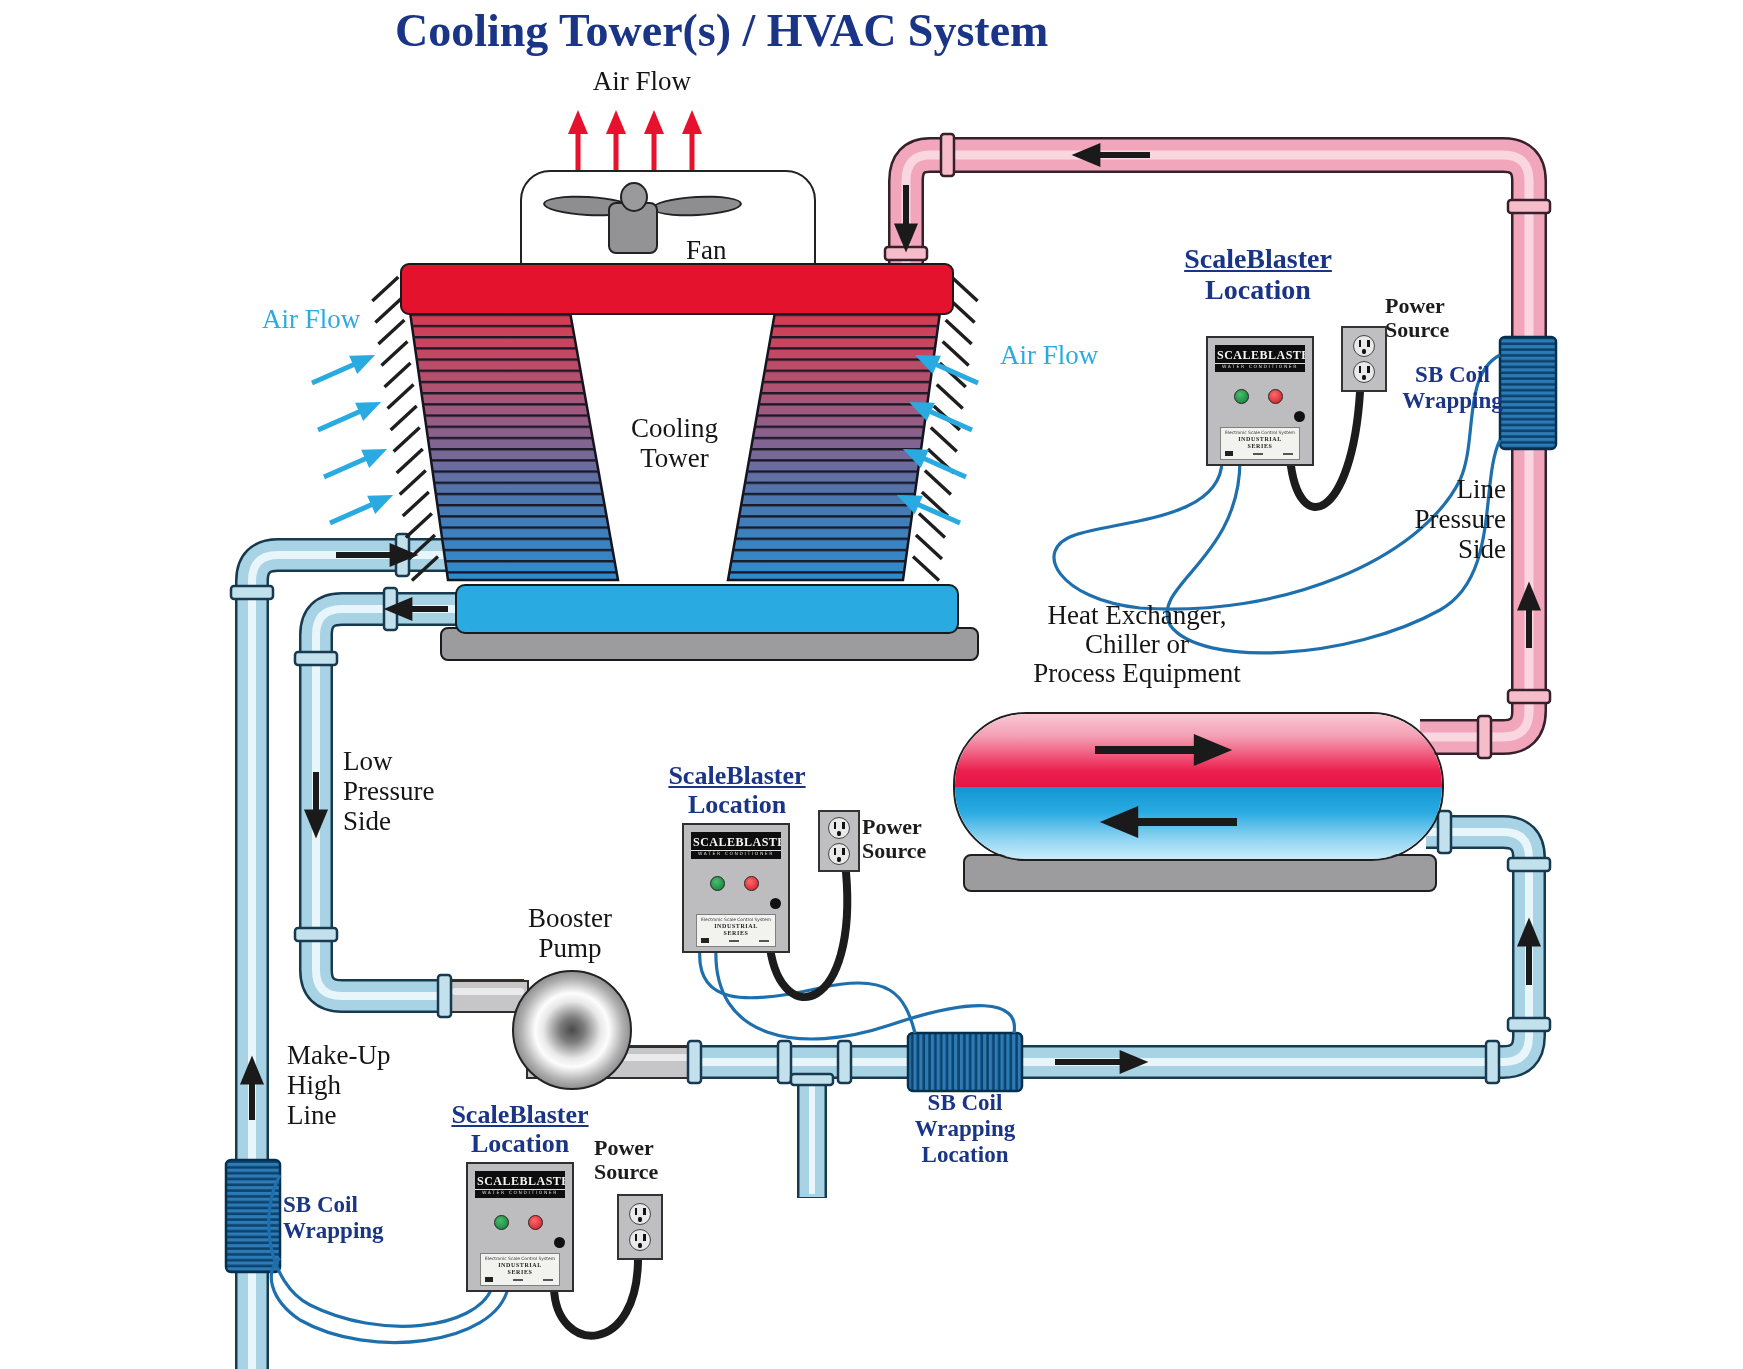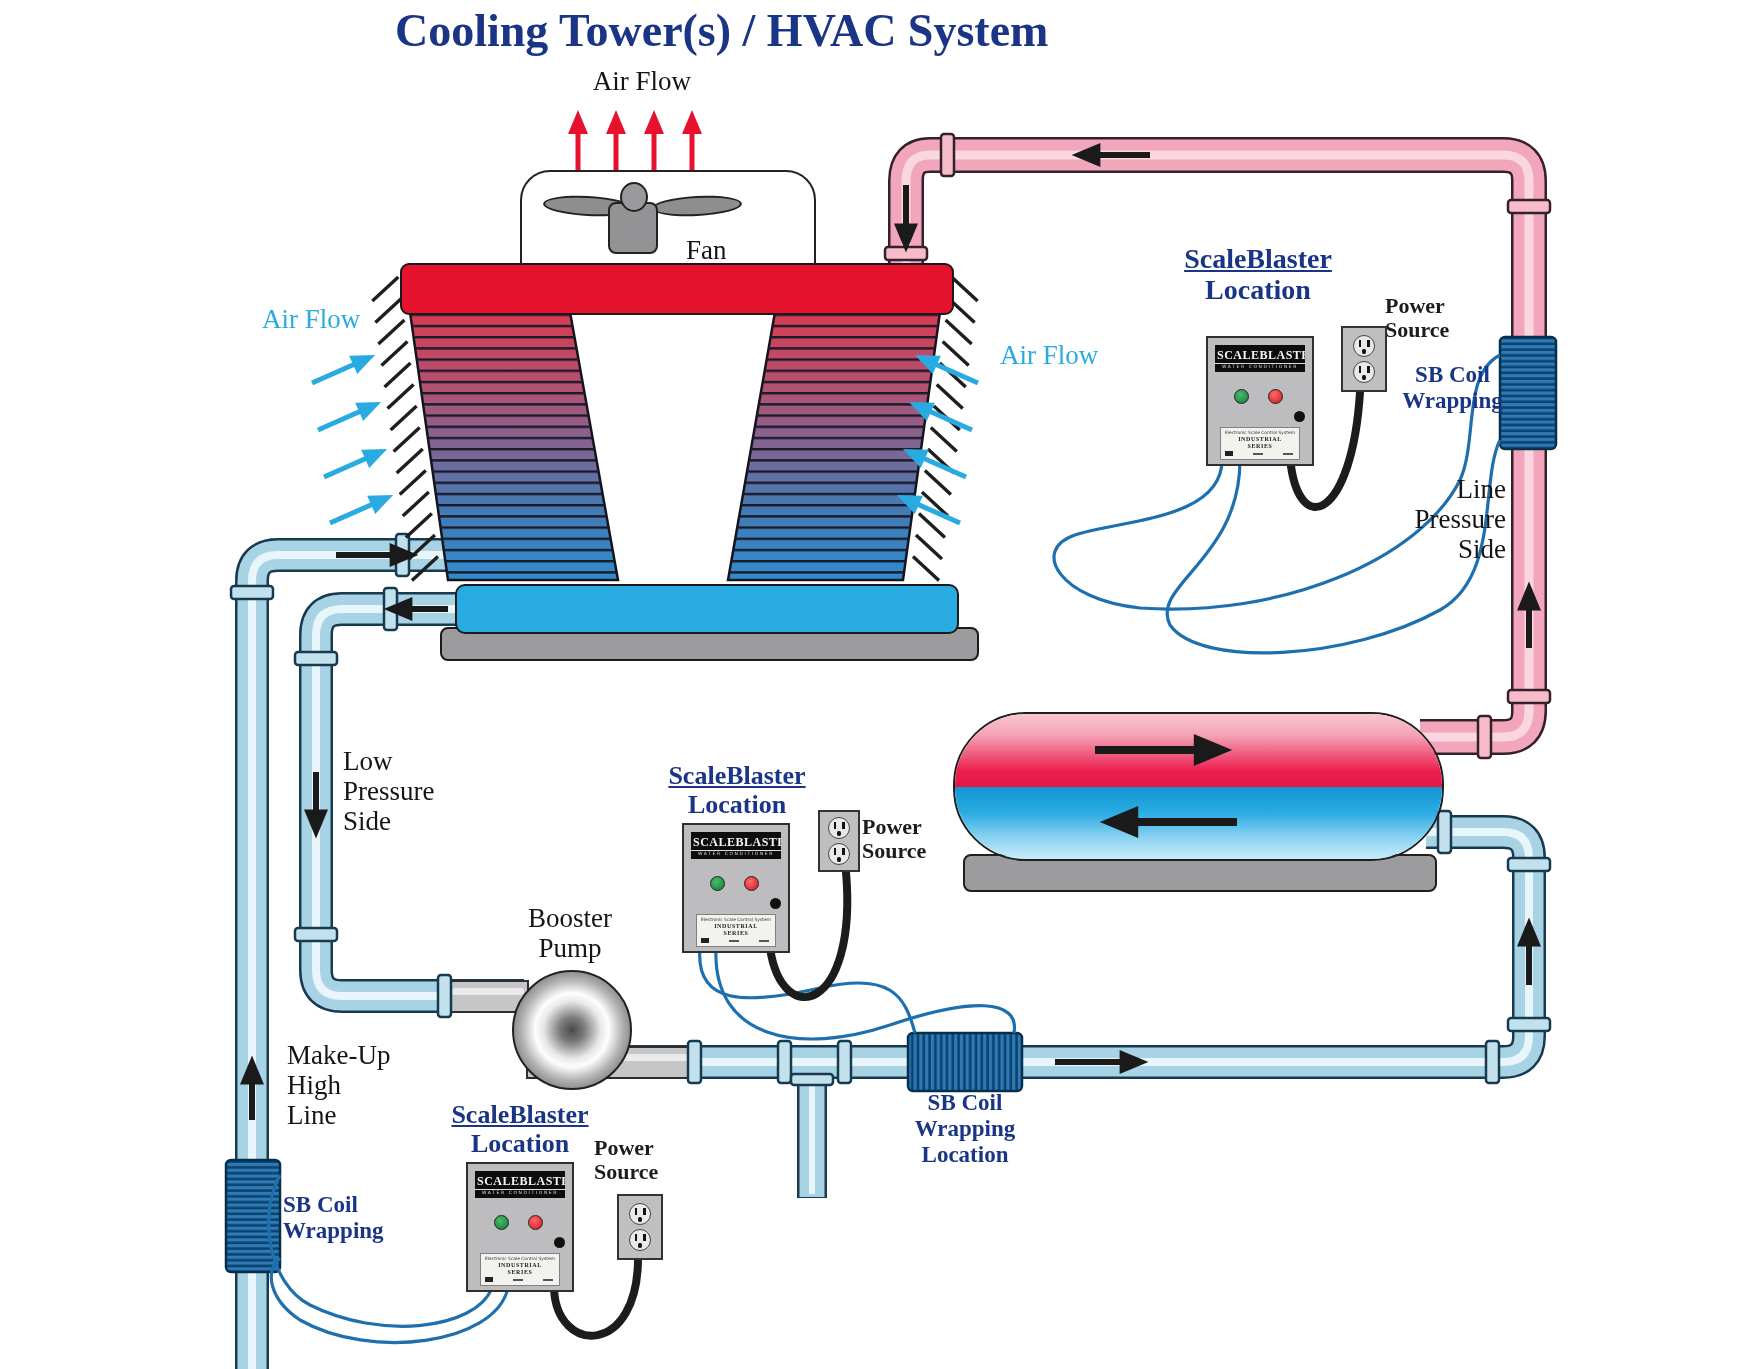--- a/index.html
+++ b/index.html
@@ -261,35 +261,44 @@
   <div class="blade" style="left:543px;top:196px;transform:rotate(3deg);"></div>
   <div class="blade" style="left:652px;top:196px;transform:rotate(-3deg);"></div>
   <div class="abs" id="motor"></div>
   <div class="abs" id="hub"></div>
   <div class="lbl" style="left:686px;top:203px;margin-top:32px;">Fan</div>
 
   <div class="abs" id="cap"></div>
   <div class="abs" id="tower-base"></div>
   <div class="abs" id="basin"></div>
 
+  <div class="lbl ctr" style="left:592px;top:413px;width:165px;">
+    <div>Cooling</div>
+      <div>Tower</div>
+  </div>
 
   <div class="lbl-cyan" style="left:262px;top:304px;">Air Flow</div>
   <div class="lbl-cyan" style="left:1000px;top:340px;">Air Flow</div>
 
   <div class="lbl" style="left:343px;top:746px;">
     <div>Low</div>
       <div>Pressure</div>
       <div>Side</div>
   </div>
   <div class="lbl rt" style="left:1386px;top:474px;width:120px;">
     <div>Line</div>
       <div>Pressure</div>
       <div>Side</div>
   </div>
 
+  <div class="lbl ctr" style="left:1002px;top:601px;width:270px;line-height:29px;">
+    <div>Heat Exchanger,</div>
+      <div>Chiller or</div>
+      <div>Process Equipment</div>
+  </div>
   <div class="abs" id="hx-base"></div>
   <div class="abs" id="hx">
     <div class="hx-top"></div>
     <div class="hx-bot"></div>
     <svg width="487" height="145" viewBox="0 0 487 145">
       <path d="M 140,36 L 242,36" stroke="#1a1a1a" stroke-width="8" fill="none" marker-end="url(#ahB)"></path>
       <path d="M 282,108 L 180,108" stroke="#1a1a1a" stroke-width="8" fill="none" marker-end="url(#ahB)"></path>
     </svg>
   </div>
 

